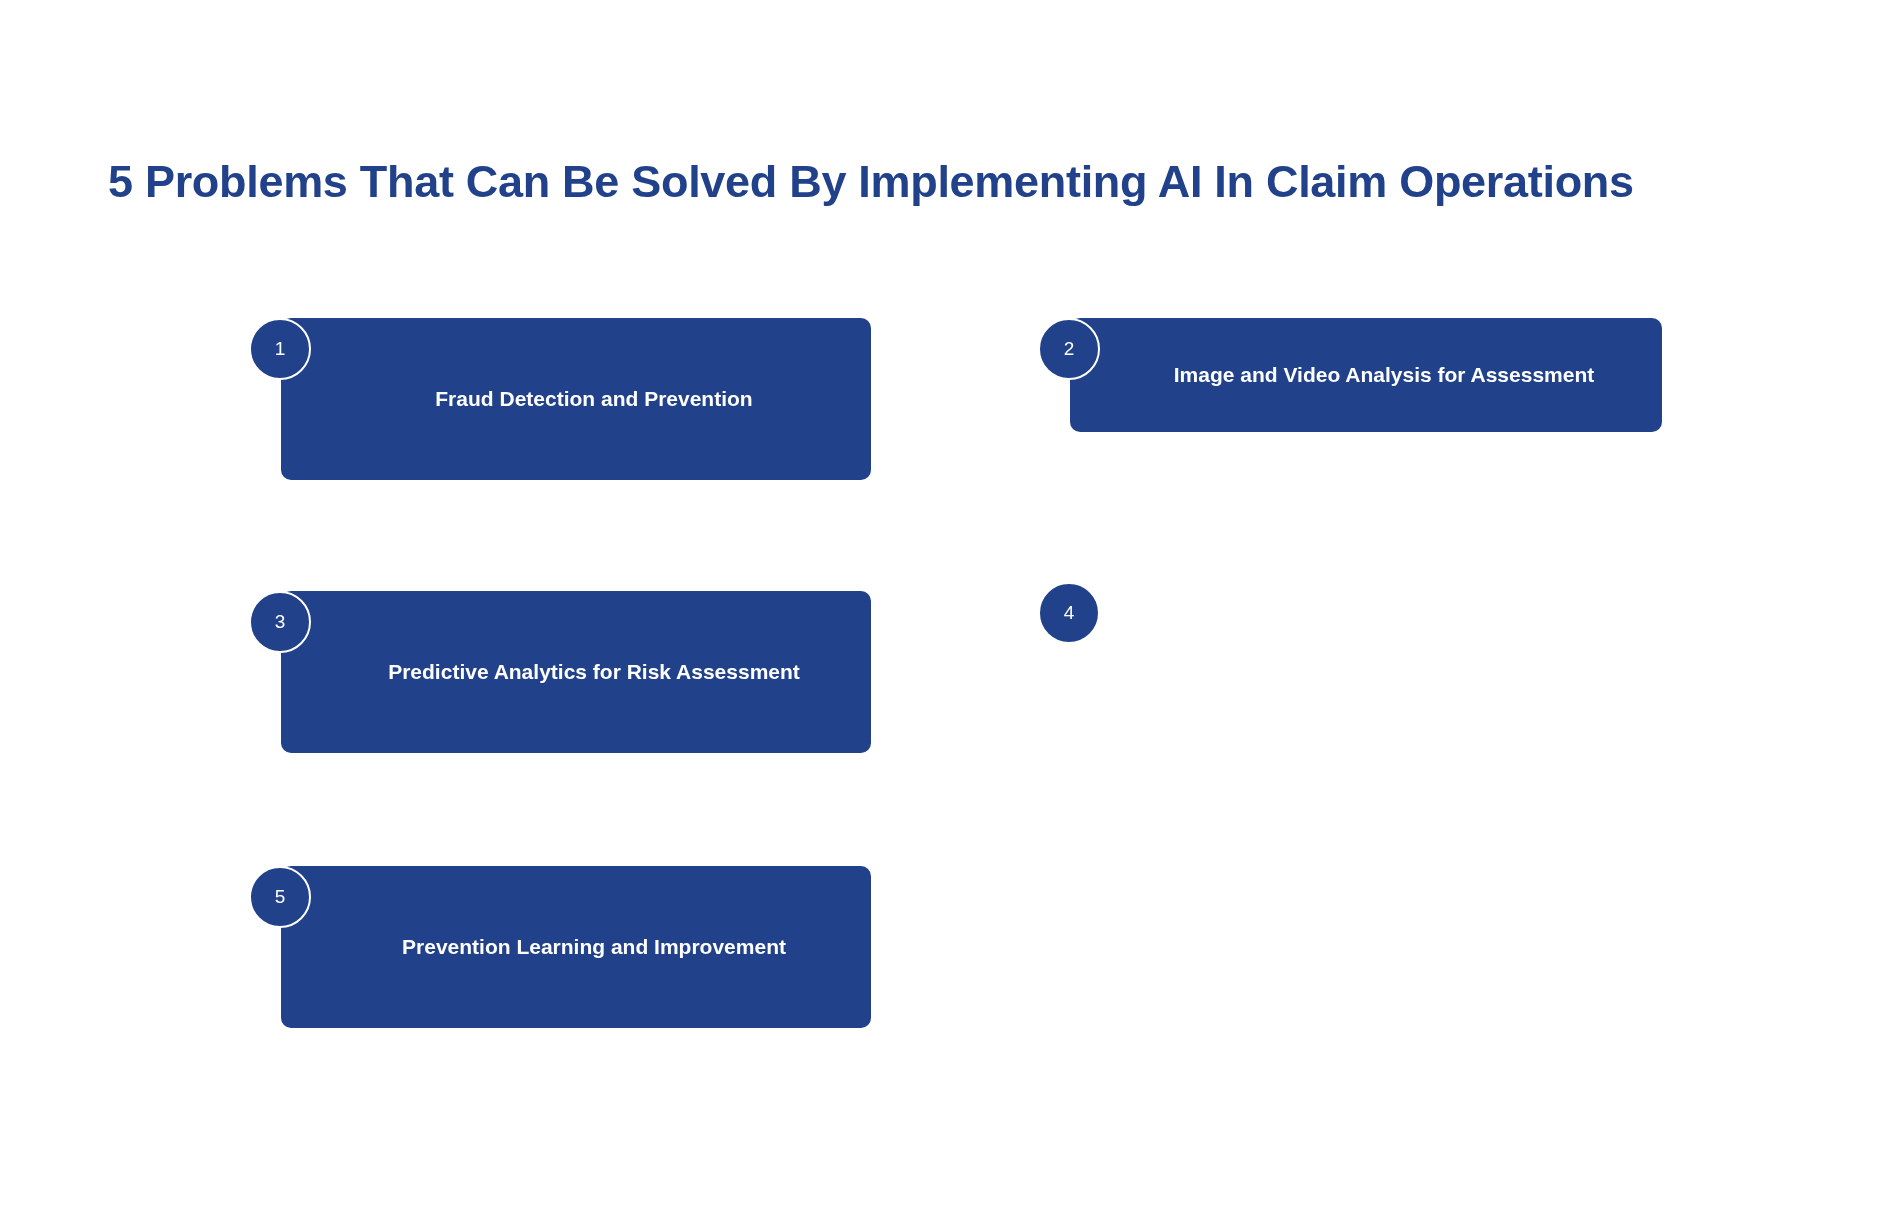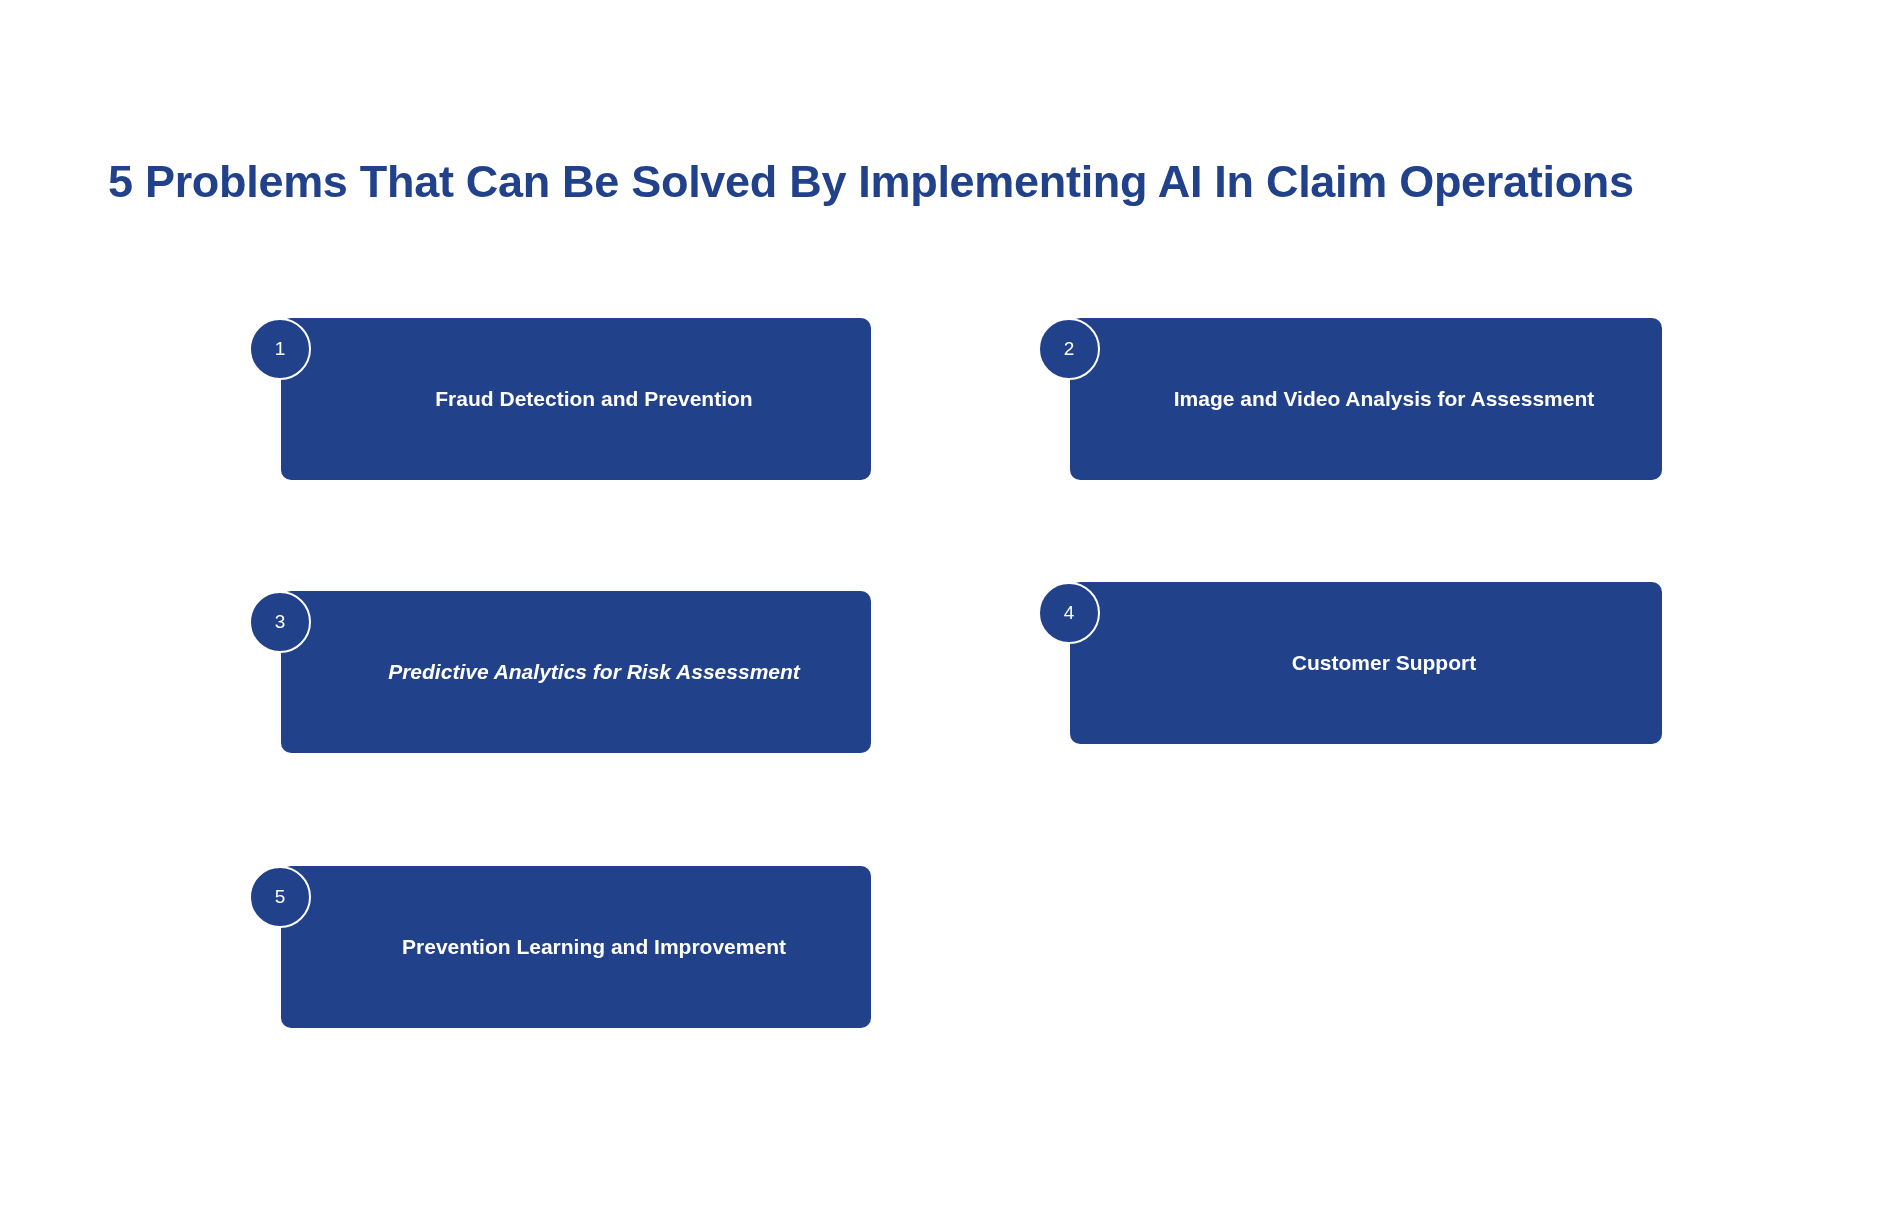--- a/index.html
+++ b/index.html
@@ -68,24 +68,24 @@
     display: flex;
     align-items: center;
     justify-content: center;
     z-index: 3;
   }
 
   
   #card-1 { left: 281px; top: 318px; width: 590px; height: 162px; }
   #badge-1 { left: 249px; top: 318px; }
 
-  #card-2 { left: 1070px; top: 318px; width: 592px; height: 162px; }
+  #card-2 { left: 1070px; top: 318px; width: 592px; height: 114px; }
   #badge-2 { left: 1038px; top: 318px; }
 
-  #card-3 { left: 281px; top: 591px; width: 590px; height: 162px; font-style: italic; }
+  #card-3 { left: 281px; top: 591px; width: 590px; height: 162px; }
   #badge-3 { left: 249px; top: 591px; }
 
   #card-4 { left: 1070px; top: 582px; width: 592px; height: 162px; }
   #badge-4 { left: 1038px; top: 582px; }
 
   #card-5 { left: 281px; top: 866px; width: 590px; height: 162px; }
   #badge-5 { left: 249px; top: 866px; }
 </style>
 </head>
 <body>
@@ -104,23 +104,20 @@
     <div class="card" id="card-2">
       <div class="card-text">Image and Video Analysis for Assessment</div>
     </div>
     <div class="badge" id="badge-2">2</div>
 
     <div class="card" id="card-3">
       <div class="card-text">Predictive Analytics for Risk Assessment</div>
     </div>
     <div class="badge" id="badge-3">3</div>
 
-    <div class="card" id="card-4">
-      <div class="card-text">Customer Support</div>
-    </div>
     <div class="badge" id="badge-4">4</div>
 
     <div class="card" id="card-5">
       <div class="card-text">Prevention Learning and Improvement</div>
     </div>
     <div class="badge" id="badge-5">5</div>
 
   </div>
 </div>
 

